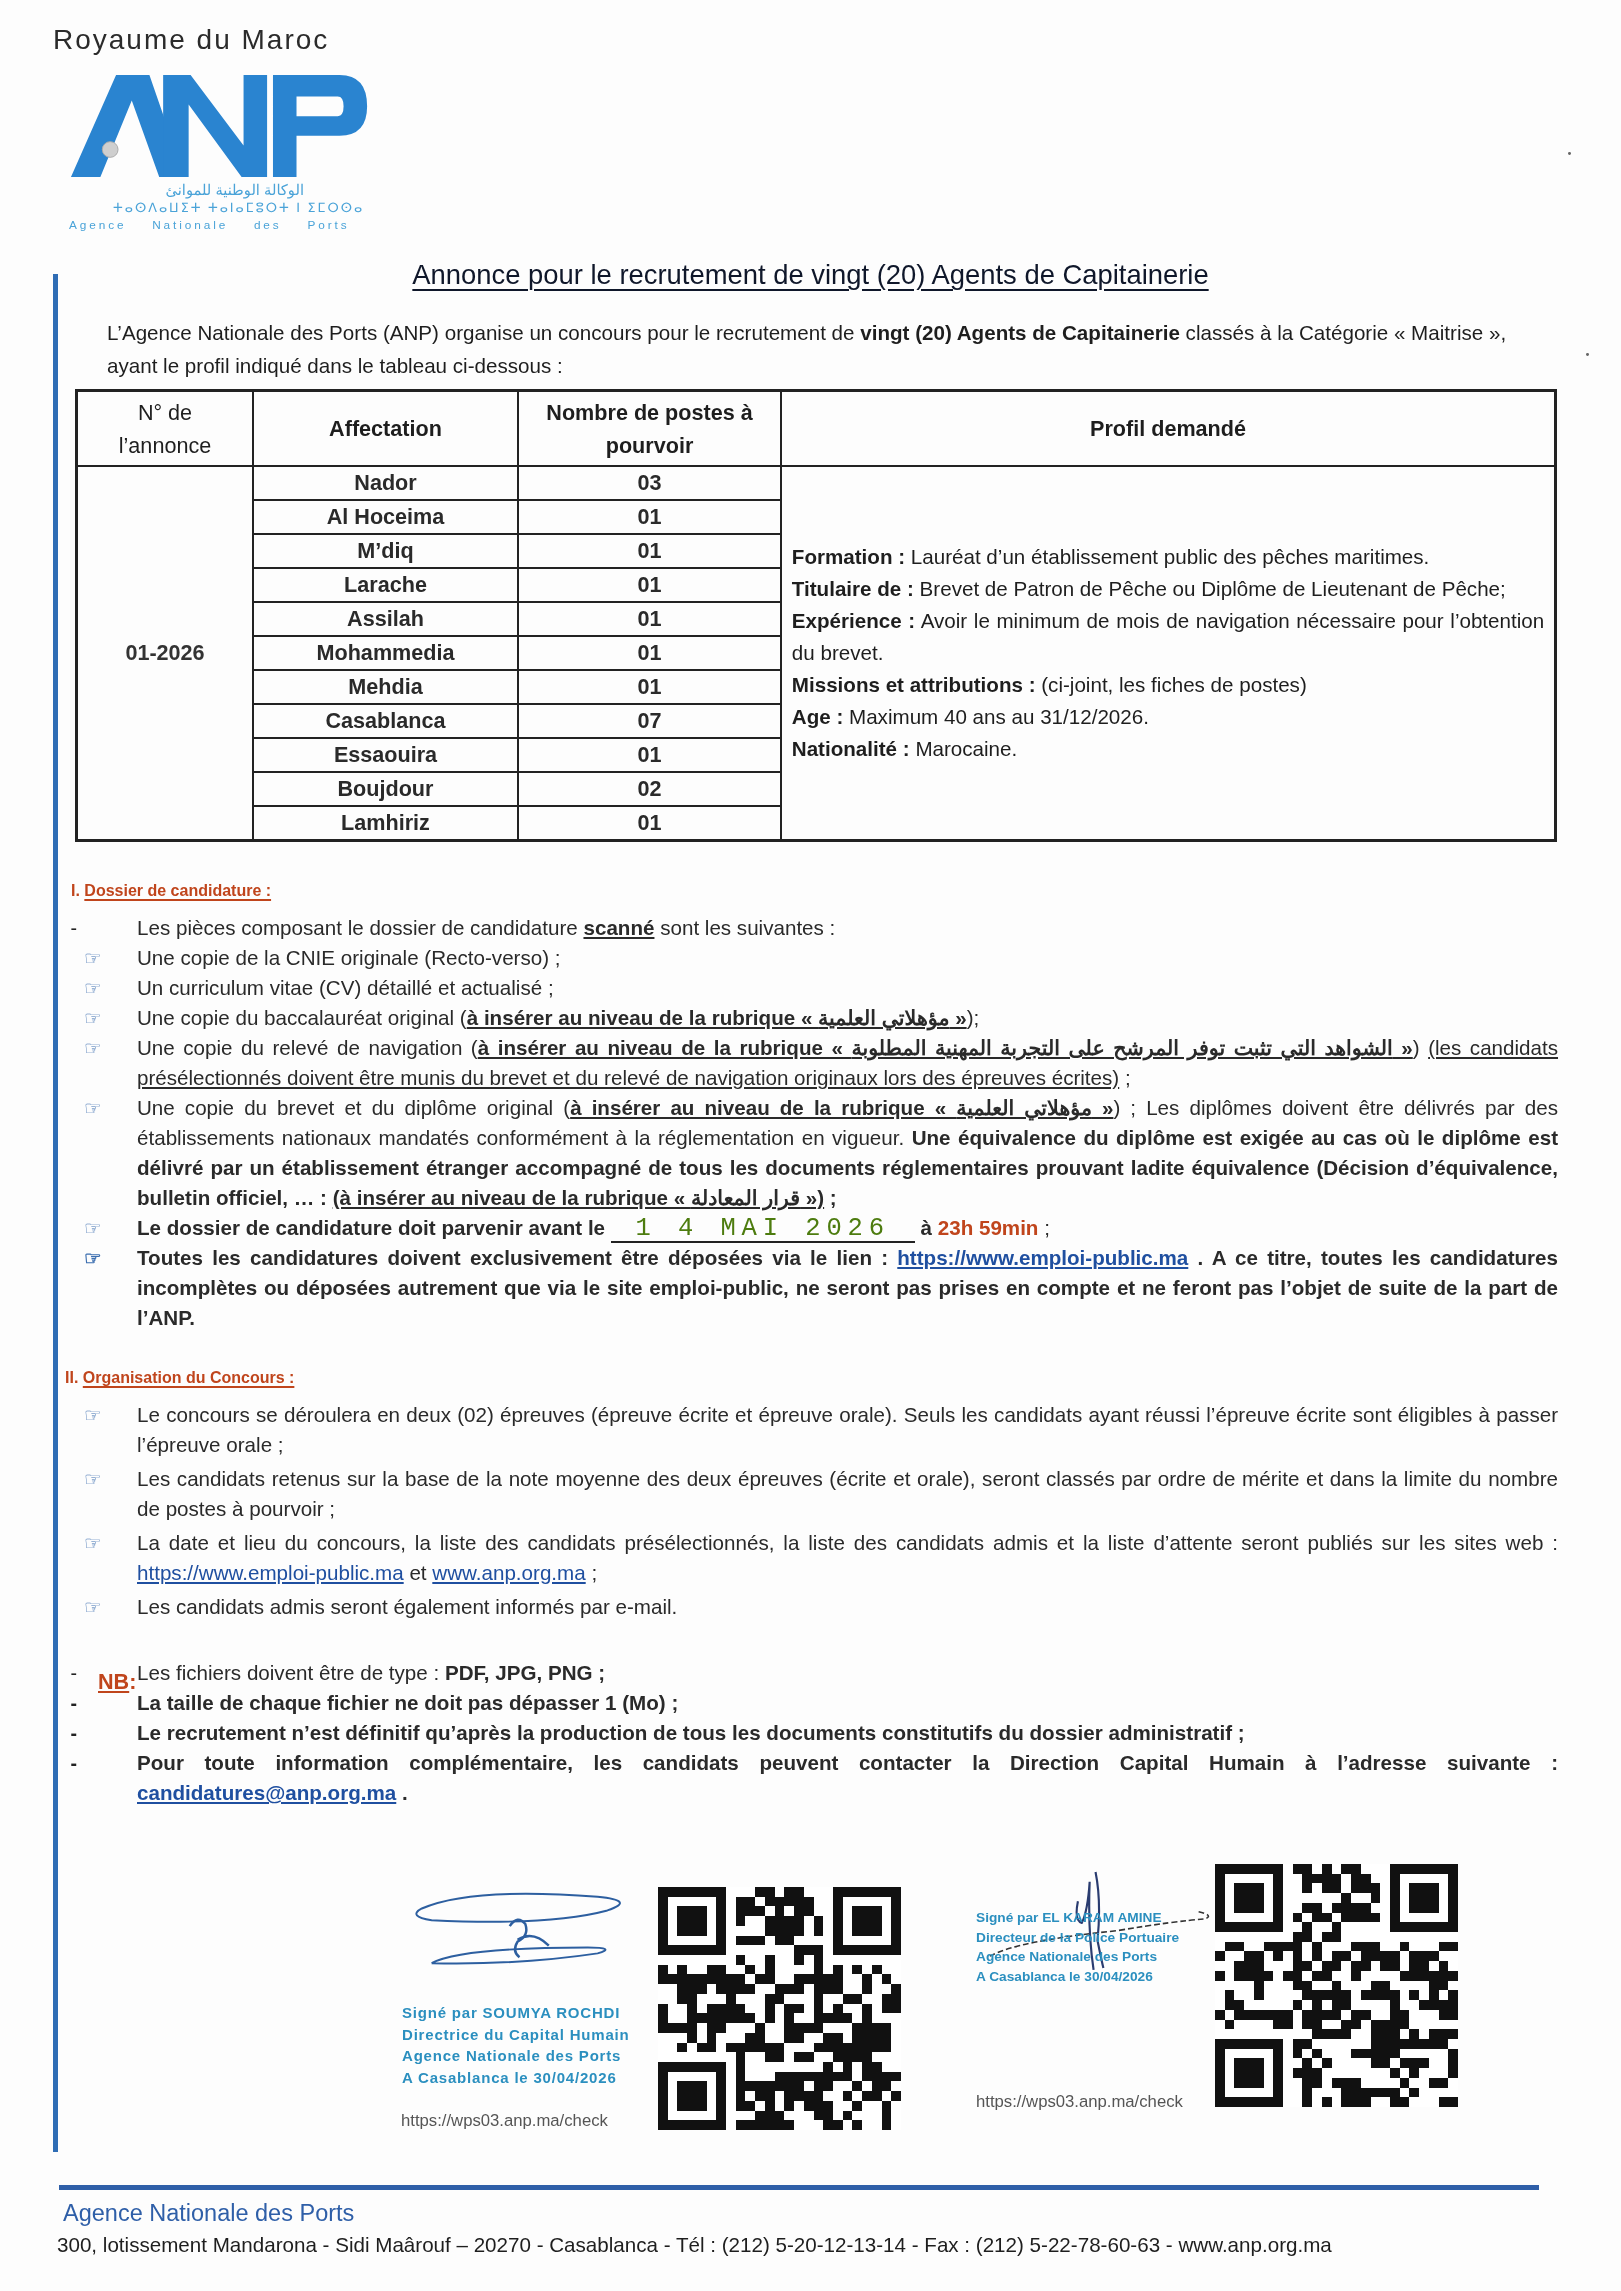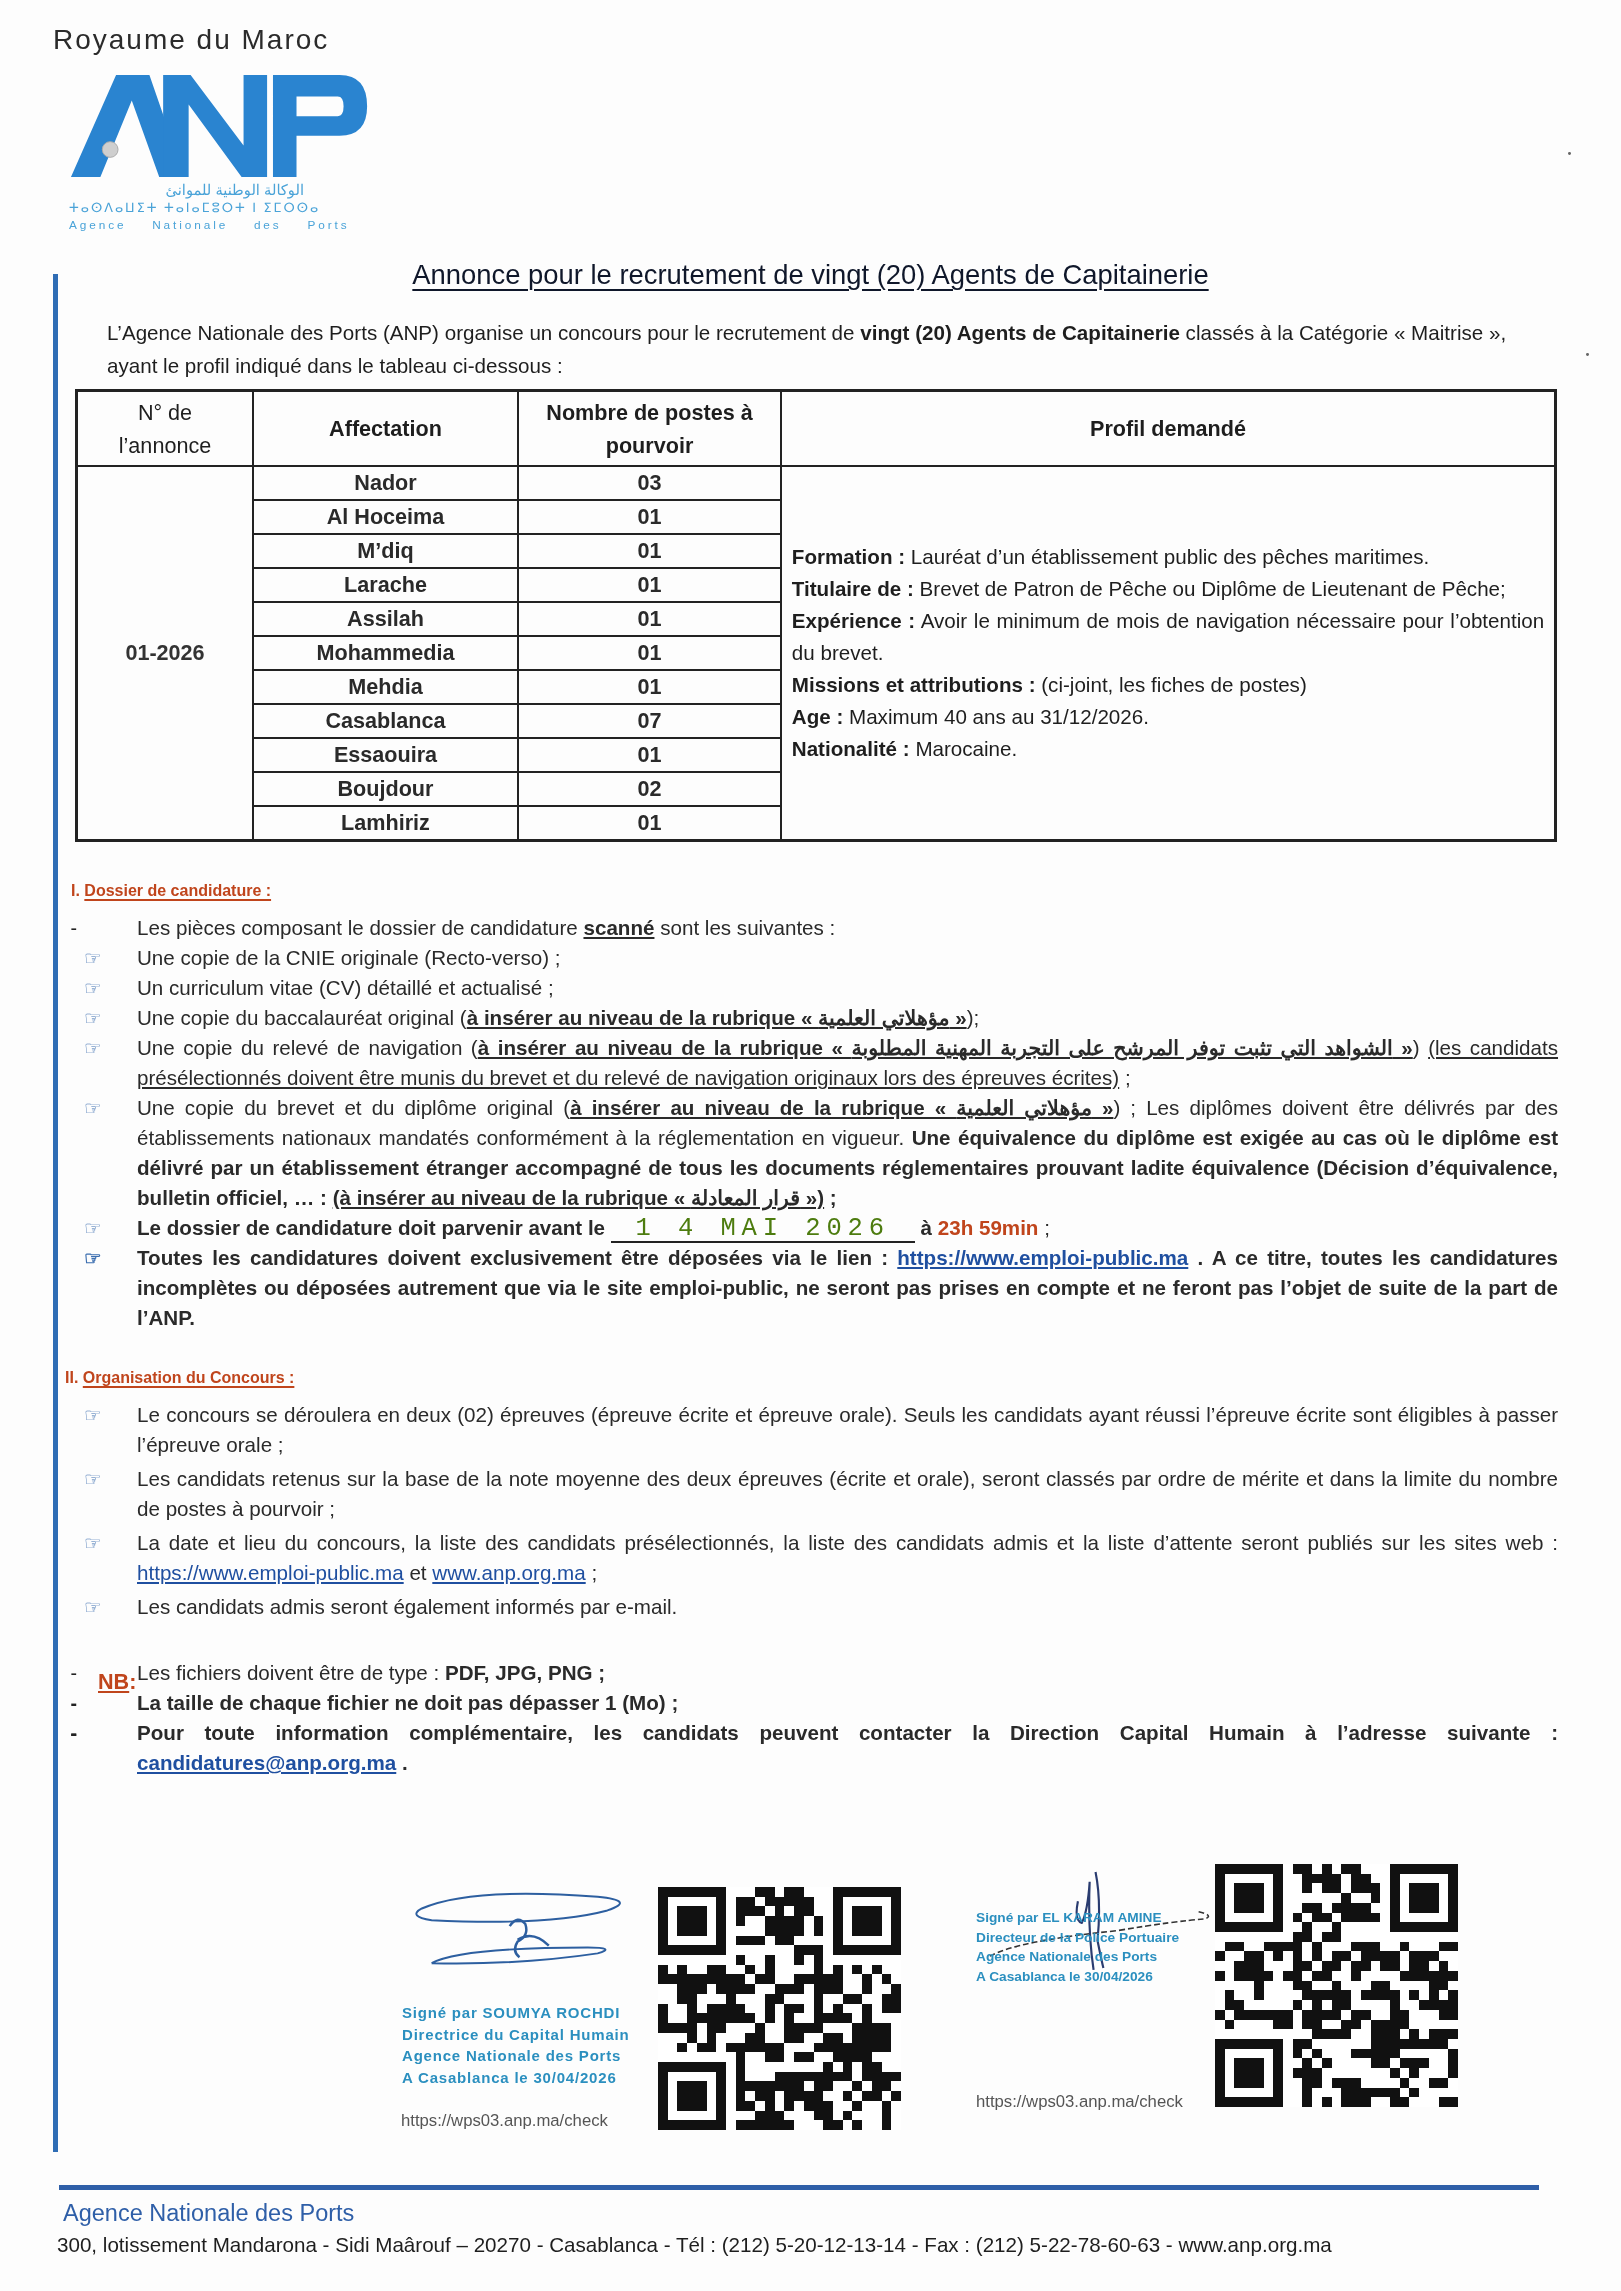--- a/index.html
+++ b/index.html
@@ -3,21 +3,21 @@
 <meta charset="utf-8">
 <style>
   html, body { margin:0; padding:0; }
   body { width:1621px; height:2292px; background:#fdfdfd; position:relative; overflow:hidden;
          font-family:"Liberation Sans", sans-serif; color:#1e1e1e; }
   .abs { position:absolute; }
   .kingdom { left:53px; top:23.5px; font-size:28px; letter-spacing:2px; color:#2b2b2b; }
   .logo { left:69px; top:71px; width:304px; height:176px; }
   .logo-ar, .logo-tif, .logo-fr { position:absolute; left:0; width:255px; color:#4aa3d8; font-size:12.7px; letter-spacing:2.9px; white-space:nowrap; }
   .logo-ar { top:110px; font-size:14.7px; direction:rtl; text-align:right; width:235px; }
-  .logo-tif { top:129px; letter-spacing:2px; }
+  .logo-tif { top:129px; letter-spacing:2px;margin-left:44px; }
   .logo-fr { top:147px; font-size:11.8px; word-spacing:19.6px; }
   .vbar { left:53px; top:274px; width:4.9px; height:1878px; background:#2f6db5; }
   .title { left:0; width:1621px; top:259px; text-align:center; font-size:27.4px; text-decoration:underline; text-decoration-thickness:2px; text-underline-offset:4.9px; color:#0f172a; font-family:"Liberation Sans Narrow","Liberation Sans", sans-serif; }
   .intro { left:77px; top:316px; width:1480px; font-size:20.6px; line-height:33px;margin-left:30px; }
   .intro b { font-weight:bold; }
 
   table.main { position:absolute; left:75px; top:389px; width:1482px; border-collapse:collapse; border:3.9px solid #222; font-size:21.6px; }
   table.main td, table.main th { border:2px solid #222; text-align:center; padding:0; }
   table.main th { height:73px; font-weight:normal; line-height:33px; }
   table.main th.bold { font-weight:bold; }
@@ -191,21 +191,21 @@
   <div class="row" style="text-align:justify;margin-top:3.9px;"><span class="mk hand">☞</span><span>Les candidats retenus sur la base de la note moyenne des deux épreuves (écrite et orale), seront classés par ordre de mérite et dans la limite du nombre de postes à pourvoir ;</span></div>
   <div class="row" style="text-align:justify;margin-top:3.9px;"><span class="mk hand">☞</span><span>La date et lieu du concours, la liste des candidats présélectionnés, la liste des candidats admis et la liste d’attente seront publiés sur les sites web : </span><a class="link">https://www.emploi-public.ma</a><span> et </span><a class="link">www.anp.org.ma</a><span> ;</span></div>
   <div class="row" style="margin-top:3.9px;"><span class="mk hand">☞</span><span>Les candidats admis seront également informés par e-mail.</span></div>
 </div>
 
 <div class="abs nb"><span>NB</span><span style="text-decoration:none;display:inline-block;"> :</span></div>
 
 <div class="abs body-block" style="top:1658px;">
   <div class="row"><span class="mk dash">-</span><span>Les fichiers doivent être de type : </span><b>PDF, JPG, PNG ;</b></div>
   <div class="row" style="font-weight:bold;"><span class="mk dash">-</span><span>La taille de chaque fichier ne doit pas dépasser 1 (Mo) ;</span></div>
-  <div class="row" style="font-weight:bold;"><span class="mk dash">-</span></div>
+  <div class="row" style="font-weight:bold;"><span class="mk dash">-</span><span>Le recrutement n’est définitif qu’après la production de tous les documents constitutifs du dossier administratif ;</span></div>
   <div class="row" style="font-weight:bold;text-align:justify;text-align-last:left;"><span class="mk dash">-</span><span>Pour toute information complémentaire, les candidats peuvent contacter la Direction Capital Humain à l’adresse suivante : </span><a class="link">candidatures@anp.org.ma</a><span> .</span></div>
 </div>
 
 <svg class="abs sig1" viewBox="0 0 240 85">
   <path d="M20 22 Q70 0 200 10 Q240 14 210 24 Q150 40 30 34 Q5 30 20 22" fill="none" stroke="#2d5fa0" stroke-width="2"></path>
   <path d="M110 40 Q118 28 126 38 Q130 50 118 56 Q112 66 120 72 M118 54 Q134 44 150 60" fill="none" stroke="#2d5fa0" stroke-width="2.5"></path>
   <path d="M30 78 Q60 62 190 62 Q220 62 200 68 Q120 80 30 78" fill="none" stroke="#2d5fa0" stroke-width="2"></path>
 </svg>
 <div class="abs sigtxt sigtxt1">
   <div>Signé par SOUMYA ROCHDI</div>

